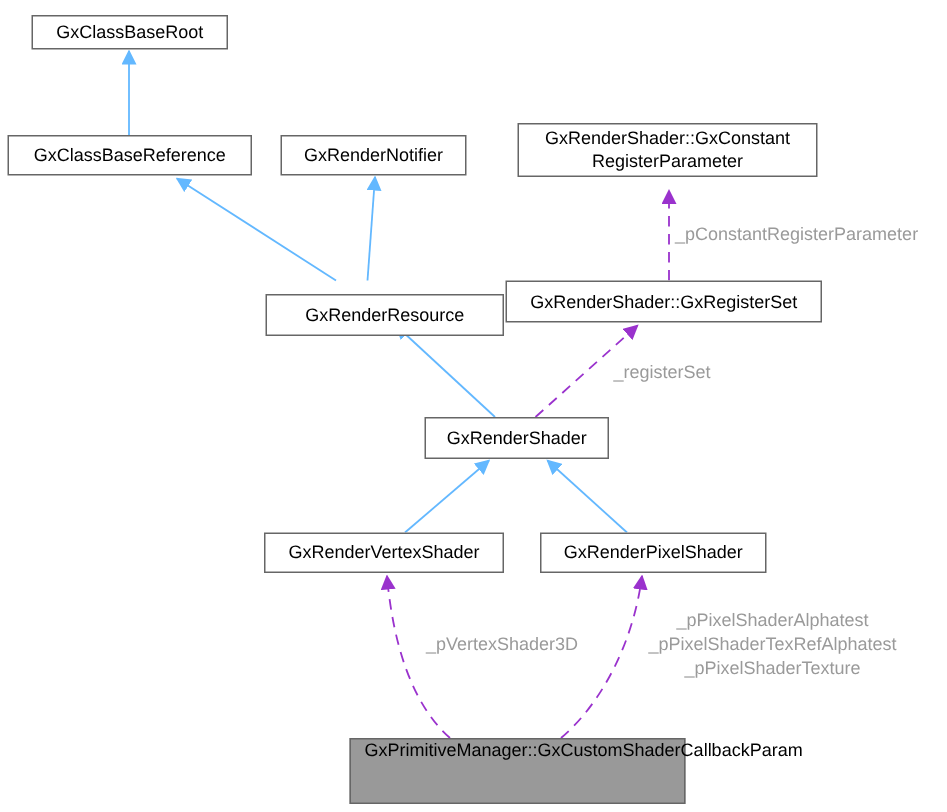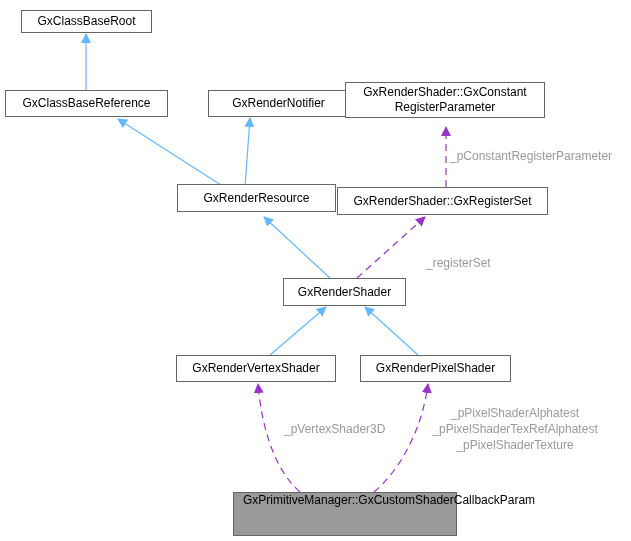--- a/index.html
+++ b/index.html
@@ -44,30 +44,30 @@
 </svg>
 
 <div class="node" style="left:21px;top:10px;width:131px;height:23px;">
   <span class="txt">GxClassBaseRoot</span>
 </div>
 
 <div class="node" style="left:5px;top:90px;width:163px;height:27px;">
   <span class="txt">GxClassBaseReference</span>
 </div>
 
-<div class="node" style="left:208px;top:90px;width:141px;height:27px;">
+<div class="node" style="left:187px;top:90px;width:124px;height:27px;">
   <span class="txt">GxRenderNotifier</span>
 </div>
 
 <div class="node" style="left:345px;top:82px;width:200px;height:36px;flex-direction:column;">
   <span class="txt">GxRenderShader::GxConstant</span>
   <span class="txt">RegisterParameter</span>
 </div>
 
-<div class="node" style="left:177px;top:184px;width:159px;height:28px;">
+<div class="node" style="left:177px;top:196px;width:159px;height:28px;">
   <span class="txt">GxRenderResource</span>
 </div>
 
 <div class="node" style="left:337px;top:187px;width:211px;height:28px;">
   <span class="txt">GxRenderShader::GxRegisterSet</span>
 </div>
 
 <div class="node" style="left:283px;top:278px;width:123px;height:28px;">
   <span class="txt">GxRenderShader</span>
 </div>
@@ -80,21 +80,21 @@
   <span class="txt">GxRenderPixelShader</span>
 </div>
 
 <div class="node highlight" style="left:233px;top:492px;width:224px;height:44px;align-items:flex-start;">
   <span class="txt">GxPrimitiveManager</span>
   <span class="txt">::GxCustomShaderCallbackParam</span>
 </div>
 
 <div class="elabel" style="left:450px;top:148px;">_pConstantRegisterParameter</div>
 
-<div class="elabel" style="left:426px;top:240px;margin-top:15px;">_registerSet</div>
+<div class="elabel" style="left:409px;top:240px;">_registerSet</div>
 
 <div class="elabel center" style="left:284px;top:421px;">
   <div>_pVertexShader3D</div>
 </div>
 
 <div class="elabel center" style="left:424px;top:405px;width:182px;">
   <div>_pPixelShaderAlphatest</div>
   <div>_pPixelShaderTexRefAlphatest</div>
   <div>_pPixelShaderTexture</div>
 </div>

